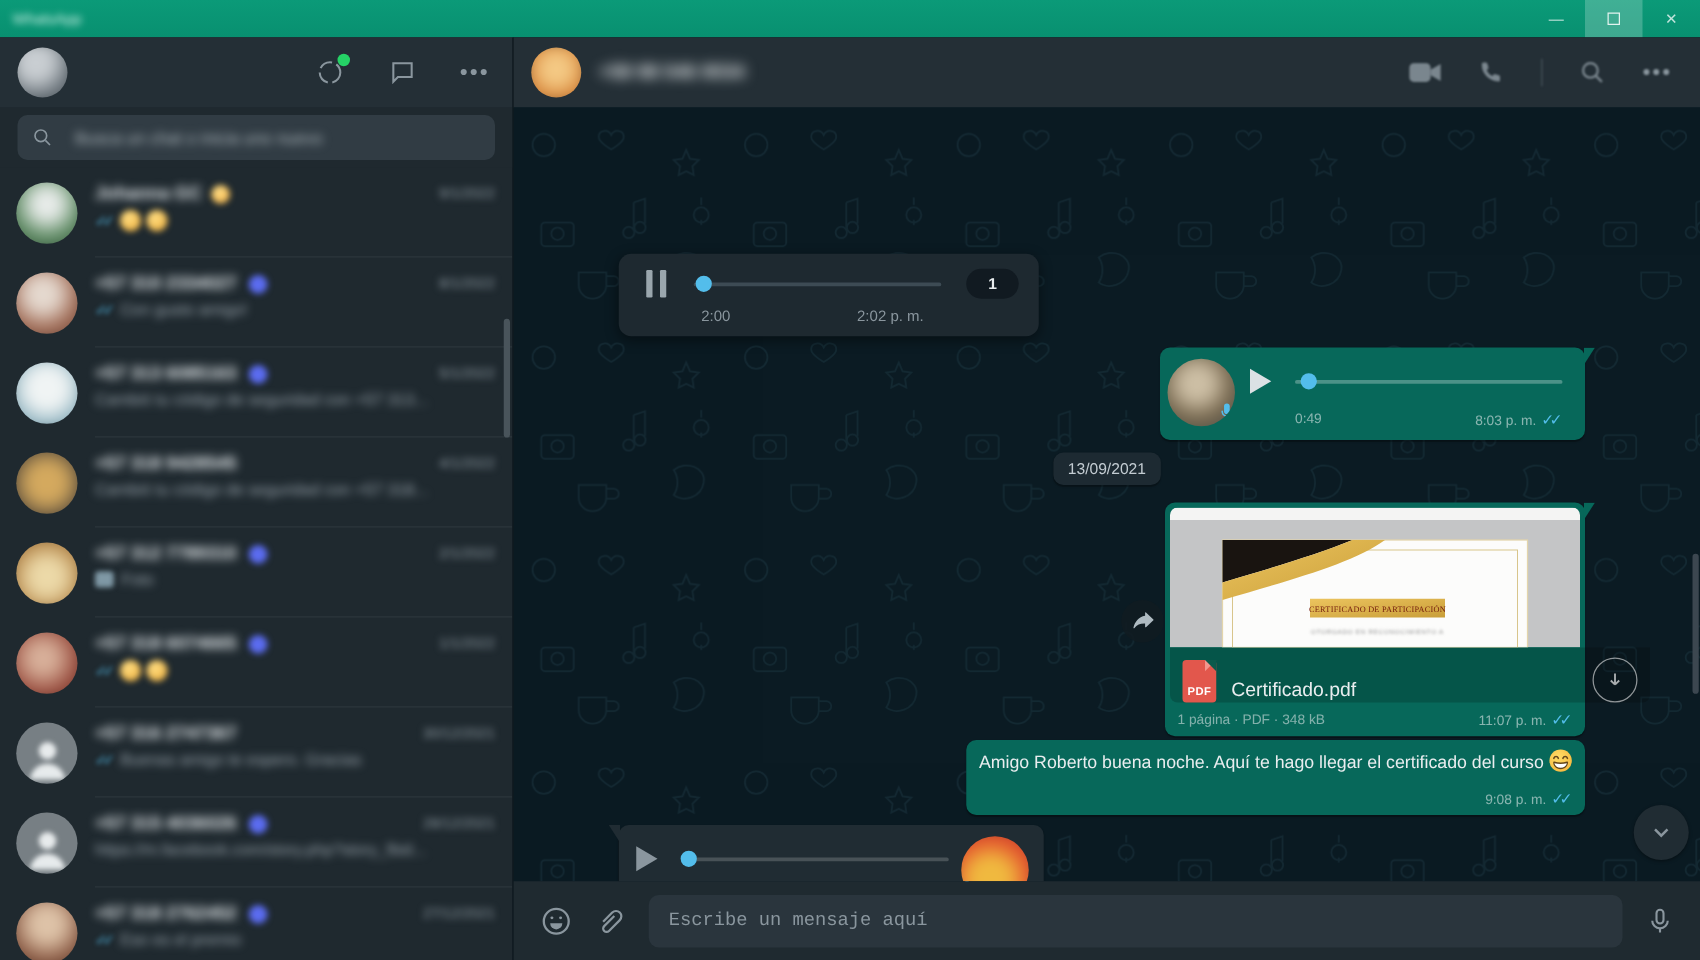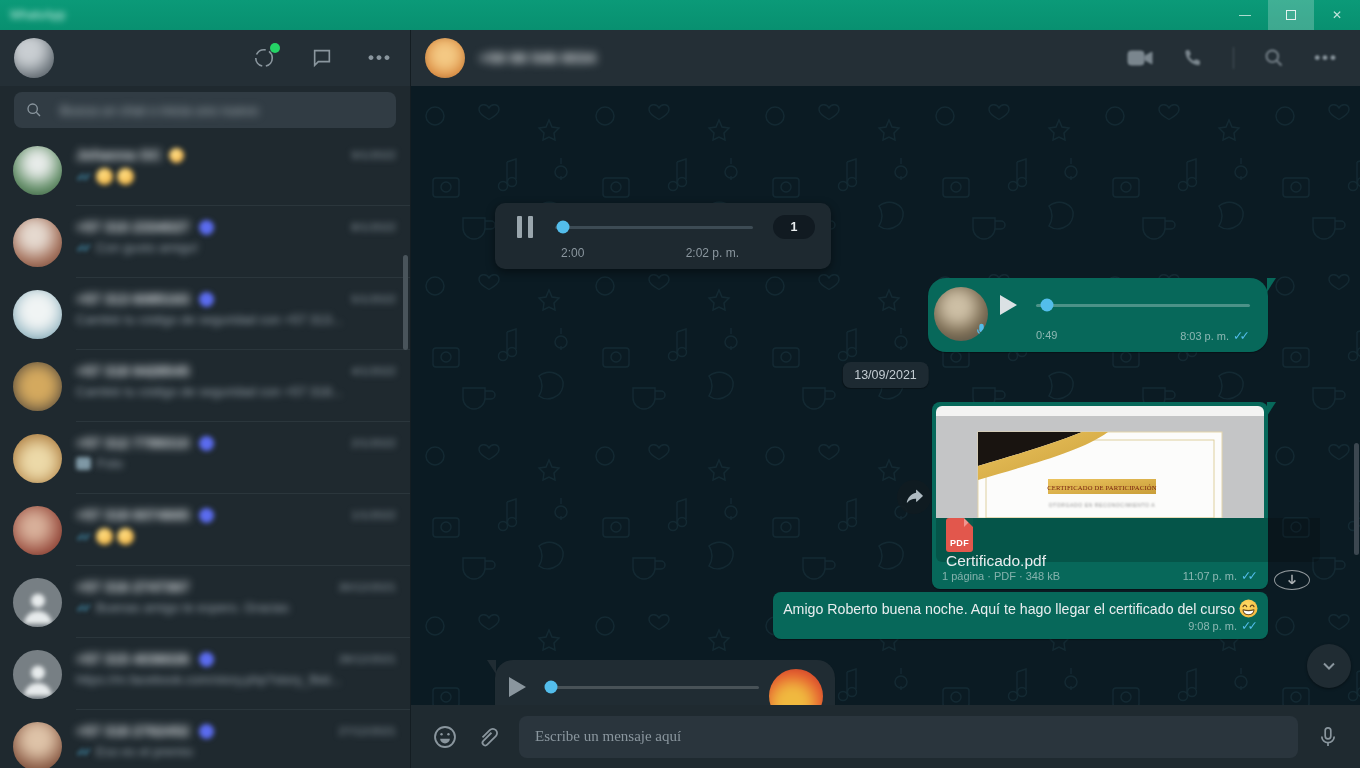--- a/index.html
+++ b/index.html
@@ -112,21 +112,21 @@
   .slider { position:relative; height:3px; background:#3d4b54; border-radius:2px; flex:1; margin:0 20px 0 22px; }
   .thumb { position:absolute; top:50%; transform:translate(-50%,-50%); width:13px; height:13px;
     border-radius:50%; background:#53bdeb; }
   .speed { width:42px; height:24px; border-radius:13px; background:#111a21; color:#e9edef;
     font-size:12.5px; font-weight:bold; display:flex; align-items:center; justify-content:center; flex:none; }
   .p-times { display:flex; justify-content:space-between; margin:7px 76px 0 50px;
     color:#8a969e; font-size:12px; }
 
   
   .voice { display:grid; grid-template-columns:54px 34px 1fr; grid-template-rows:42px 18px;
-    width:340px; padding:6px 12px 8px 6px; column-gap:4px; align-items:center;border-radius:18px; }
+    width:340px; padding:6px 12px 8px 6px; column-gap:4px; align-items:center; }
   .voice .avatar { grid-row:1 / span 2; width:54px; height:54px; align-self:center; }
   .micbadge { position:absolute; width:17px; z-index:2; }
   .micbadge svg { fill:#53bdeb; }
   .mb-r { right:-2px; bottom:-1px; position:absolute; }
   .mb-l { left:-4px; bottom:-1px; position:absolute; }
   .play { width:0; height:0; border-left:17px solid #dbe1e4; border-top:10px solid transparent;
     border-bottom:10px solid transparent; margin-left:8px; }
   .play.gray { border-left-color:#8a969e; }
   .vslider { position:relative; height:3px; background:rgba(255,255,255,.28); border-radius:2px; margin:0 6px; }
   .in .vslider { background:rgba(255,255,255,.18); }
@@ -142,52 +142,52 @@
 
   
   .fwd { position:absolute; left:486px; top:394px; width:34px; height:34px; border-radius:50%;
     background:rgba(17,27,33,.85); display:flex; align-items:center; justify-content:center; }
   .fwd svg { fill:#aebac1; }
 
   
   .m4 { right:92px; top:316px; width:336px; padding:4px; }
   .doc-preview { position:relative; width:328px; height:112px; border-radius:6px 6px 0 0; overflow:hidden; }
   .doc-row { width:384px; height:44px; background:rgba(0,0,0,.18); border-radius:0 0 6px 6px;
-    display:flex; align-items:flex-start; padding:0 10px;flex-direction:column; }
+    display:flex; align-items:flex-end; padding:0 10px; }
   .pdficon { position:relative; width:27px; height:34px; background:#e2574c; border-radius:3px; flex:none; }
   .pdficon::after { content:""; position:absolute; top:0; right:0; border-left:9px solid transparent;
     border-top:9px solid #0b5a4c; }
   .pdficon::before { content:""; position:absolute; top:0; right:0; border-bottom:9px solid transparent;
     border-left:9px solid #f2958d; }
   .pdficon span { position:absolute; bottom:4px; left:0; right:0; text-align:center;
     color:#fff; font-size:9px; font-weight:bold; letter-spacing:.3px; }
-  .docname { font-size:15.5px; color:#e9edef; }
+  .docname { margin-left:12px; font-size:15.5px; color:#e9edef; }
   .dl { margin-left:auto; width:36px; height:36px; border:1.6px solid rgba(255,255,255,.55);
     border-radius:50%; display:flex; align-items:center; justify-content:center; }
   .dl svg { stroke:rgba(255,255,255,.65); fill:none; stroke-width:2; }
   .doc-meta { display:flex; align-items:center; padding:6px 6px 2px; }
   .doc-meta .left { font-size:11px; color:rgba(233,237,239,.55); }
   .doc-meta .meta { margin-left:auto; }
 
   .m5 { right:92px; top:506px; max-width:516px; padding:7px 10px 6px; }
-  .m5 .meta { display:block; text-align:right; margin-top:0; }
+  .m5 .meta { display:block; text-align:right; margin-top:13px; }
 
   
   .scrolldown { position:absolute; left:896px; top:558px; width:44px; height:44px; border-radius:50%;
     background:#202c33; box-shadow:0 1px 3px rgba(0,0,0,.4); display:flex; align-items:center; justify-content:center; }
   .scrolldown svg { stroke:#8a969e; fill:none; stroke-width:2.4; }
   .chat-scroll { position:absolute; right:1px; top:357px; width:5px; height:112px; border-radius:3px; background:#3c4750; }
 
   
   .composer { position:absolute; left:0; bottom:0; right:0; height:63px; background:#1f2a30;
     display:flex; align-items:center; padding:0 18px 0 20px; }
   .composer .cicon { width:28px; height:28px; display:flex; align-items:center; justify-content:center; flex:none; }
   .composer .cicon svg { stroke:#8a969e; fill:none; stroke-width:1.7; }
   .msg-input { flex:1; height:42px; background:#2a353d; border:none; outline:none; border-radius:8px;
-    margin:0 16px 0 18px; padding:0 16px; color:#d1d7db; font-size:15px; font-family:Liberation Serif, serif; }
+    margin:0 16px 0 18px; padding:0 16px; color:#d1d7db; font-size:15px; font-family:Liberation Mono, monospace; }
   .msg-input::placeholder { color:#8a969e; }
 
   .cert-sub { filter:blur(1.2px); }
 </style>
 </head>
 <body>
 
 <svg width="0" height="0" style="position:absolute">
   <defs>
     <radialGradient id="emg" cx="40%" cy="35%" r="75%">

